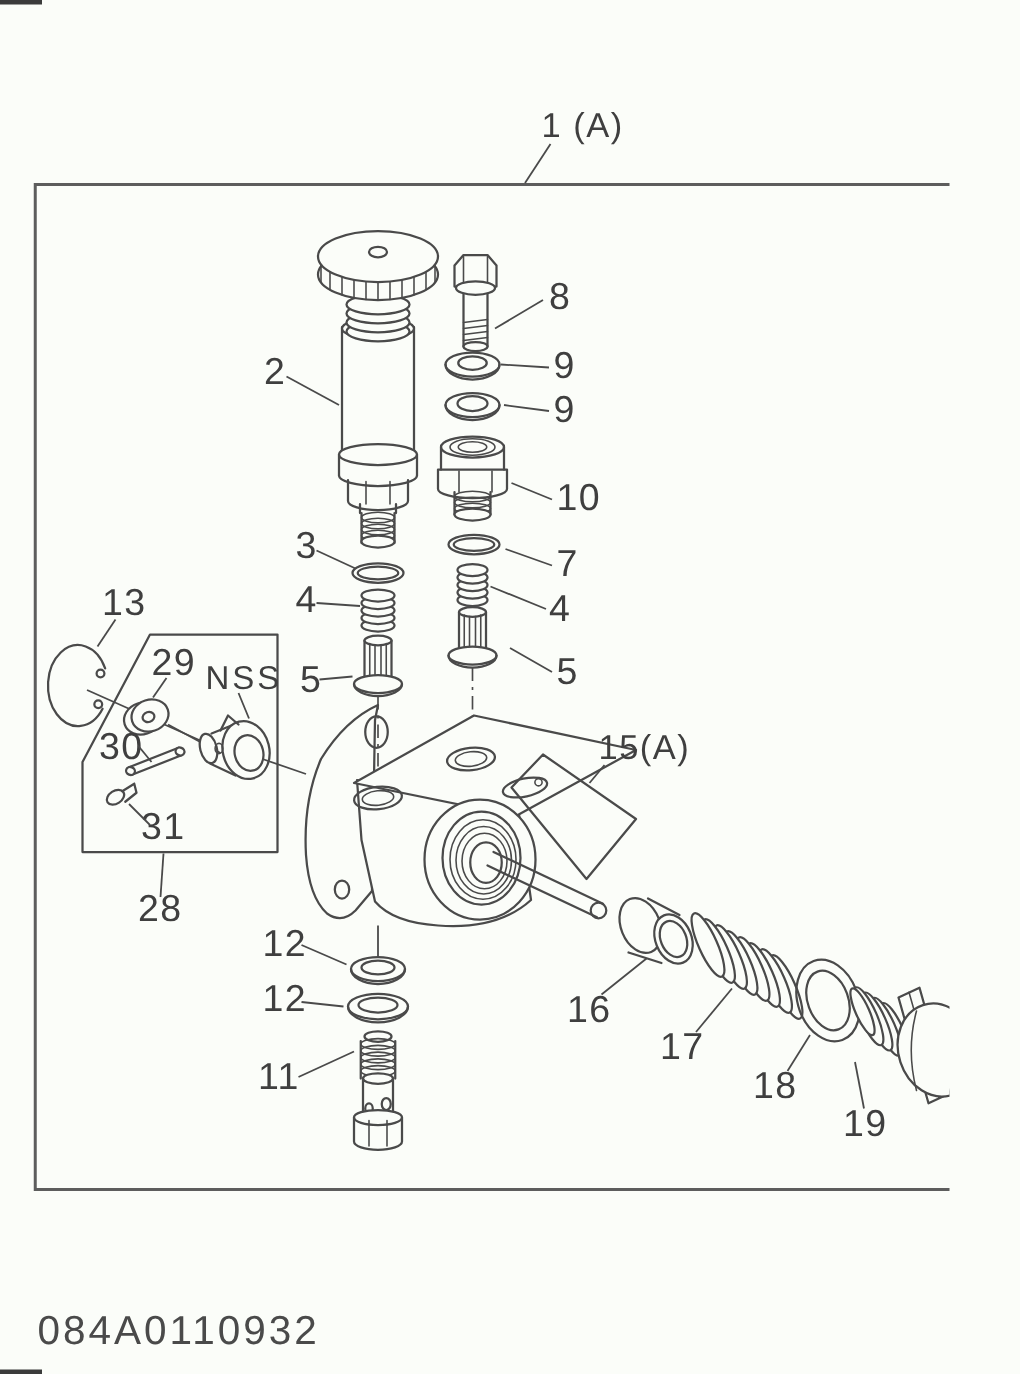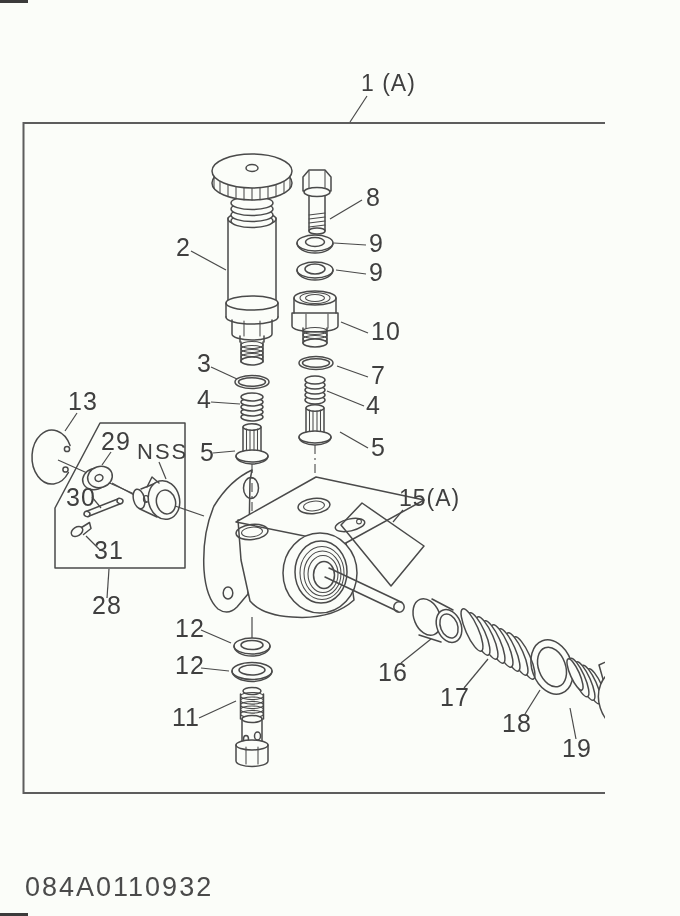--- a/index.html
+++ b/index.html
@@ -1,17 +1,17 @@
 <!DOCTYPE html>
 <html><head>
 <meta charset="utf-8">
 <style>
   html,body{margin:0;padding:0;background:#fbfdf9;}
   #stage{position:relative;width:605px;height:916px;background:#fbfdf9;overflow:hidden;
-         font-family:"Liberation Sans",sans-serif;}
+         font-family:"Liberation Sans",sans-serif;padding-left:28px;}
   svg{position:absolute;left:0;top:0;}
   .o{fill:none;stroke:#4a4a4a;stroke-width:1.5;stroke-linecap:round;stroke-linejoin:round;}
   .w{fill:#fbfdf9;stroke:#4a4a4a;stroke-width:1.5;stroke-linecap:round;stroke-linejoin:round;}
   .t{fill:none;stroke:#4a4a4a;stroke-width:1.05;stroke-linecap:round;}
   .lead{fill:none;stroke:#4a4a4a;stroke-width:1.2;}
   .cl{fill:none;stroke:#4a4a4a;stroke-width:1.1;stroke-dasharray:9 4 2 4;}
   .brd{fill:none;stroke:#5d5d5d;stroke-width:2;}
   text{fill:#3f3f3f;}
   .num{font-size:25px;letter-spacing:1px;}
   .big{font-size:23px;letter-spacing:1px;}

